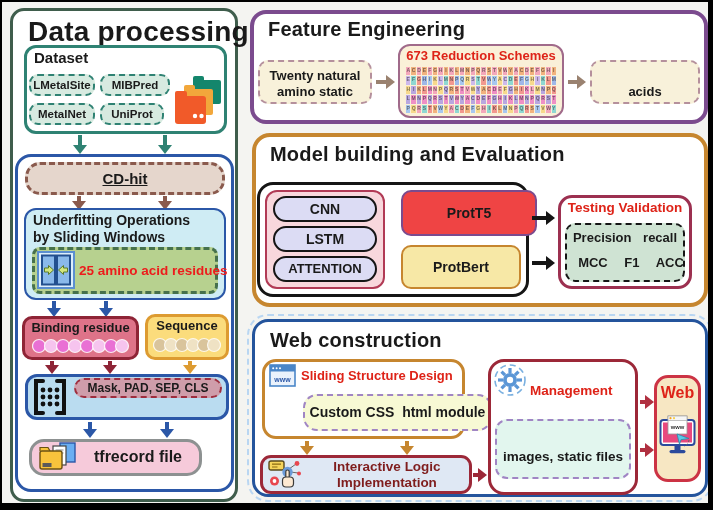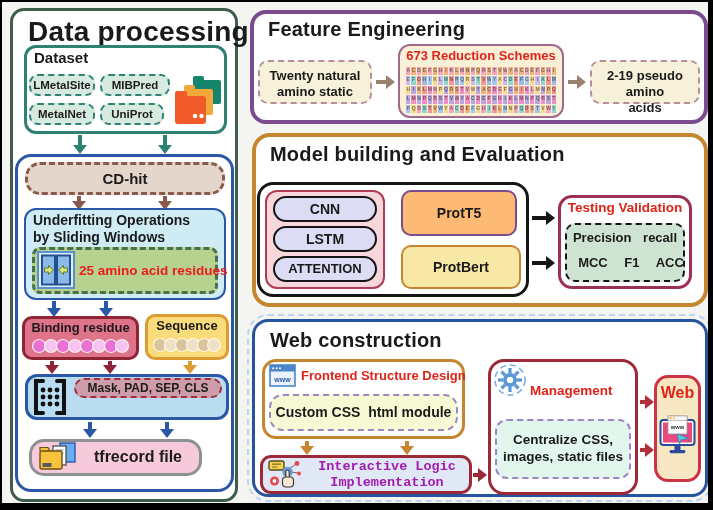--- a/index.html
+++ b/index.html
@@ -19,21 +19,21 @@
   .arrD::before{content:'';position:absolute;left:-2px;top:0;width:4px;height:calc(100% - 7px);background:var(--c);}
   .arrD::after{content:'';position:absolute;left:-7.5px;top:calc(100% - 9px);border:7.5px solid transparent;border-bottom:0;border-top:9px solid var(--c);}
   .arrR{position:absolute;height:0;}
   .arrR::before{content:'';position:absolute;top:-2px;left:0;height:4px;width:calc(100% - 7px);background:var(--c);}
   .arrR::after{content:'';position:absolute;top:-7.5px;left:calc(100% - 9px);border:7.5px solid transparent;border-right:0;border-left:9px solid var(--c);}
   
   .rgrid{position:absolute;display:grid;grid-template-columns:repeat(28,1fr);grid-auto-rows:1fr;gap:1px;}
   .rgrid span{display:block;overflow:hidden;font-size:5px;line-height:7px;text-align:center;color:rgba(40,40,40,.6);font-weight:700;}
   .ws1{word-spacing:8px;}
   .ws2{word-spacing:13px;margin-left:6px;}
-  .pre{white-space:pre;}
+  .pre{white-space:pre;margin-left:34px;}
 </style>
 </head>
 <body>
 
 <div class="canvas">
 
   <div class="panel" style="left:8px;top:6px;width:228px;height:494px;border:3.5px solid #3f5d4c;border-radius:14px;"></div>
   <div class="ptitle" style="left:26px;top:14px;font-size:28px;">Data processing</div>
 
   <div class="panel" style="left:22px;top:43px;width:203px;height:89px;border:3px solid #2f8273;border-radius:12px;"></div>
@@ -50,21 +50,21 @@
     <rect x="1" y="19" width="12" height="9" rx="2" fill="#f15a29"></rect>
     <rect x="1" y="24" width="31" height="28" rx="3" fill="#f15a29"></rect>
     <circle cx="21" cy="44" r="2.2" fill="#fff"></circle>
       <circle cx="27.5" cy="44" r="2.2" fill="#fff"></circle>
   </svg>
   <div class="arrD" style="left:78px;top:133px;height:19px;--c:#2f8273;"></div>
   <div class="arrD" style="left:163px;top:133px;height:19px;--c:#2f8273;"></div>
 
   <div class="panel" style="left:13px;top:152px;width:219px;height:338px;border:3px solid #2b57a7;border-radius:16px;"></div>
 
-  <div class="node tc" style="left:23px;top:160px;width:200px;height:33px;line-height:28px;font-size:15px;border:3px dashed #8a5a4d;border-radius:15px;background:#e5d6cc;">CD-hit</div>
+  <div class="node tc" style="left:23px;top:160px;width:200px;height:33px;line-height:28px;font-size:15px;border:3px dashed #8a5a4d;border-radius:15px;background:#e5d6cc;text-decoration:underline;">CD-hit</div>
   <div class="arrD" style="left:77px;top:194px;height:14px;--c:#8a5a4d;"></div>
   <div class="arrD" style="left:163px;top:194px;height:14px;--c:#8a5a4d;"></div>
 
   <div class="panel" style="left:22px;top:206px;width:202px;height:92px;border:2.5px solid #2b57a7;border-radius:12px;background:#cfecf4;"></div>
   <div class="node" style="left:31px;top:210px;font-size:14px;">Underfitting Operations</div>
   <div class="node" style="left:31px;top:227px;font-size:14px;">by Sliding Windows</div>
   <div class="panel" style="left:30px;top:245px;width:186px;height:47px;border:3px dashed #46714c;border-radius:8px;background:#b7d18f;"></div>
   <svg class="abs" style="left:35px;top:249px;" width="38" height="38" viewBox="0 0 38 38">
     <rect x="1" y="1" width="36" height="36" fill="#dceefc" stroke="#5b8fd0" stroke-width="2"></rect>
     <rect x="5" y="4.5" width="13" height="29" fill="#8ab9ea" stroke="#23508f" stroke-width="2"></rect>
@@ -283,32 +283,32 @@
       <span style="background: rgb(143, 216, 210);">Q</span>
       <span style="background: rgb(242, 152, 143);">R</span>
       <span style="background: rgb(242, 178, 126);">S</span>
       <span style="background: rgb(167, 199, 240);">T</span>
       <span style="background: rgb(247, 217, 140);">V</span>
       <span style="background: rgb(244, 167, 187);">W</span>
       <span style="background: rgb(143, 216, 210);">Y</span>
     </div>
   <div class="arrR" style="left:566px;top:80px;width:18px;--c:#9a8270;"></div>
   <div class="node tc" style="left:588px;top:58px;width:110px;height:44px;padding-top:6px;font-size:13px;line-height:16px;border:2.5px dashed #b5909c;border-radius:10px;background:#f8f1da;">
-    <span>2-19 pseudo amino</span><br>
+    <br>
     <span>acids</span>
   </div>
 
   <div class="panel" style="left:250px;top:131px;width:456px;height:174px;border:4px solid #c6862f;border-radius:18px;"></div>
   <div class="ptitle" style="left:268px;top:141px;">Model building and Evaluation</div>
   <div class="panel" style="left:255px;top:180px;width:272px;height:115px;border:3px solid #151515;border-radius:16px;"></div>
   <div class="panel" style="left:263px;top:188px;width:120px;height:99px;border:2.5px solid #b13a55;border-radius:12px;background:#f8d7dc;"></div>
   <div class="node tc" style="left:271px;top:194px;width:104px;height:26px;line-height:22px;font-size:14px;border:2.5px solid #151515;border-radius:13px;background:#dcdcf4;">CNN</div>
   <div class="node tc" style="left:271px;top:224px;width:104px;height:26px;line-height:22px;font-size:14px;border:2.5px solid #151515;border-radius:13px;background:#dcdcf4;">LSTM</div>
   <div class="node tc" style="left:271px;top:254px;width:104px;height:26px;line-height:22px;font-size:13px;border:2.5px solid #151515;border-radius:13px;background:#dcdcf4;">ATTENTION</div>
-  <div class="node tc" style="left:399px;top:188px;width:116px;height:46px;line-height:42px;font-size:14px;border:2.5px solid #7b4b8e;border-radius:10px;background:#fdba74;">ProtT5</div>
+  <div class="node tc" style="left:399px;top:188px;width:136px;height:46px;line-height:42px;font-size:14px;border:2.5px solid #7b4b8e;border-radius:10px;background:#ef4444;">ProtT5</div>
   <div class="node tc" style="left:399px;top:243px;width:120px;height:44px;line-height:40px;font-size:14px;border:2.5px solid #c6862f;border-radius:10px;background:#f7e8a6;">ProtBert</div>
   <div class="arrR" style="left:530px;top:216px;width:23px;--c:#151515;"></div>
   <div class="arrR" style="left:530px;top:261px;width:23px;--c:#151515;"></div>
   <div class="panel" style="left:556px;top:193px;width:134px;height:94px;border:3px solid #9c3050;border-radius:14px;"></div>
   <div class="node tc" style="left:556px;top:198px;width:134px;font-size:13.5px;color:#de2318;">Testing Validation</div>
   <div class="panel" style="left:563px;top:221px;width:120px;height:59px;border:2.5px dashed #151515;border-radius:10px;background:#cfe3d3;"></div>
   <div class="node tc ws1" style="left:563px;top:228px;width:120px;font-size:13px;">Precision recall</div>
   <div class="node tc ws2" style="left:563px;top:253px;width:120px;font-size:13px;">MCC F1 ACC</div>
 
   <div class="panel" style="left:250px;top:317px;width:456px;height:178px;border:3.5px solid #24549c;border-radius:16px;outline:2px dashed #b9d6f2;outline-offset:3px;"></div>
@@ -316,42 +316,42 @@
 
   <div class="panel" style="left:260px;top:357px;width:203px;height:80px;border:3px solid #c6862f;border-radius:14px;"></div>
   <svg class="abs" style="left:267px;top:362px;" width="27" height="23" viewBox="0 0 27 23">
     <rect x="1" y="1" width="25" height="21" fill="#eaf2fc" stroke="#4a86c8" stroke-width="1.6"></rect>
     <rect x="1" y="1" width="25" height="6.5" fill="#4a86c8"></rect>
     <circle cx="4.2" cy="4.2" r="1" fill="#fff"></circle>
       <circle cx="7.6" cy="4.2" r="1" fill="#fff"></circle>
       <circle cx="11" cy="4.2" r="1" fill="#fff"></circle>
     <text x="13.5" y="17.5" font-size="7" font-weight="bold" fill="#2b57a7" text-anchor="middle" font-family="Liberation Sans, sans-serif">www</text>
   </svg>
-  <div class="node" style="left:299px;top:366px;font-size:13px;color:#de2318;">Frontend Structure Design</div>
+  <div class="node" style="left:299px;top:366px;font-size:13px;color:#de2318;">Sliding Structure Design</div>
   <div class="node tc pre" style="left:267px;top:392px;width:189px;height:37px;line-height:32px;font-size:14px;border:2.5px dashed #a085c4;border-radius:14px;background:#f7f9d4;">Custom CSS  html module</div>
   <div class="arrD" style="left:305px;top:439px;height:14px;--c:#c6862f;"></div>
   <div class="arrD" style="left:405px;top:439px;height:14px;--c:#c6862f;"></div>
 
   <div class="panel" style="left:258px;top:453px;width:212px;height:39px;border:3px solid #9c2838;border-radius:11px;background:#dfe8f4;"></div>
   <svg class="abs" style="left:266px;top:456px;" width="34" height="34" viewBox="0 0 34 34">
     <rect x="1" y="3" width="15" height="9" rx="2" fill="#f5d45a" stroke="#5a4a1a" stroke-width="1.4"></rect>
     <path d="M4 6.2 h9 M4 9 h5.5" stroke="#8a6a10" stroke-width="1.2"></path>
     <circle cx="6.5" cy="23" r="4.5" fill="#e8474f"></circle>
       <circle cx="6.5" cy="23" r="1.9" fill="#fff"></circle>
     <line x1="21" y1="11" x2="28" y2="6" stroke="#666" stroke-width="1"></line>
     <line x1="22.5" y1="14" x2="30" y2="15" stroke="#666" stroke-width="1"></line>
     <circle cx="29" cy="5.5" r="2.4" fill="#e8474f"></circle>
       <circle cx="31" cy="15.5" r="2" fill="#e8474f"></circle>
     <circle cx="19.5" cy="14" r="5.2" fill="#6a9ad8"></circle>
     <g stroke="#3a3a3a" fill="#fde9d2" stroke-width="1.2">
       <rect x="17.8" y="12" width="3.4" height="11" rx="1.7"></rect>
       <rect x="14.5" y="19" width="11" height="10" rx="3.5"></rect>
     </g>
   </svg>
-  <div class="node tc" style="left:306px;top:457px;width:158px;font-size:13.5px;line-height:16px;color:#a21caf;font-family:Liberation Mono, monospace;">
+  <div class="node tc" style="left:306px;top:457px;width:158px;font-size:13.5px;line-height:16px;color:#7f1d1d;">
     <span>Interactive Logic</span><br>
     <span>Implementation</span>
   </div>
   <div class="arrR" style="left:471px;top:473px;width:14px;--c:#9c2838;"></div>
 
   <div class="panel" style="left:486px;top:357px;width:150px;height:136px;border:3.5px solid #9c2838;border-radius:16px;"></div>
   <svg class="abs" style="left:491px;top:361px;" width="34" height="34" viewBox="0 0 34 34">
     <circle cx="17" cy="17" r="15" fill="none" stroke="#7ab0e0" stroke-width="1.6" stroke-dasharray="6 4"></circle>
     <g fill="#5b96d6">
       <rect x="15.4" y="5" width="3.2" height="5"></rect>
@@ -364,21 +364,21 @@
       <rect x="24" y="15.4" width="5" height="3.2" transform="rotate(45 17 17)"></rect>
     </g>
     <circle cx="17" cy="17" r="7" fill="#5b96d6"></circle>
     <circle cx="17" cy="17" r="3.2" fill="#fff"></circle>
   </svg>
   <div class="node" style="left:528px;top:363px;font-size:13.5px;line-height:17px;color:#de2318;">
     <br>
     <span>Management</span>
   </div>
   <div class="node tc" style="left:493px;top:417px;width:136px;height:60px;padding-top:10px;font-size:13.5px;line-height:17px;border:2.5px dashed #a085c4;border-radius:12px;background:#e2f6ee;">
-    <span>Centralize CSS,</span><br>
+    <br>
     <span>images, static files</span>
   </div>
   <div class="arrR" style="left:638px;top:400px;width:14px;--c:#b03040;"></div>
   <div class="arrR" style="left:638px;top:448px;width:14px;--c:#b03040;"></div>
 
   <div class="panel" style="left:652px;top:373px;width:47px;height:107px;border:3px solid #cc3344;border-radius:14px;background:#f7e7c3;"></div>
   <div class="node tc" style="left:652px;top:382px;width:47px;font-size:16px;color:#de2318;">Web</div>
   <svg class="abs" style="left:657px;top:412px;" width="37" height="44" viewBox="0 0 37 44">
     <rect x="1.5" y="6" width="34" height="25" rx="3" fill="#fff" stroke="#2b4a9c" stroke-width="2"></rect>
     <rect x="4" y="8.5" width="29" height="20" fill="#e8497e"></rect>

